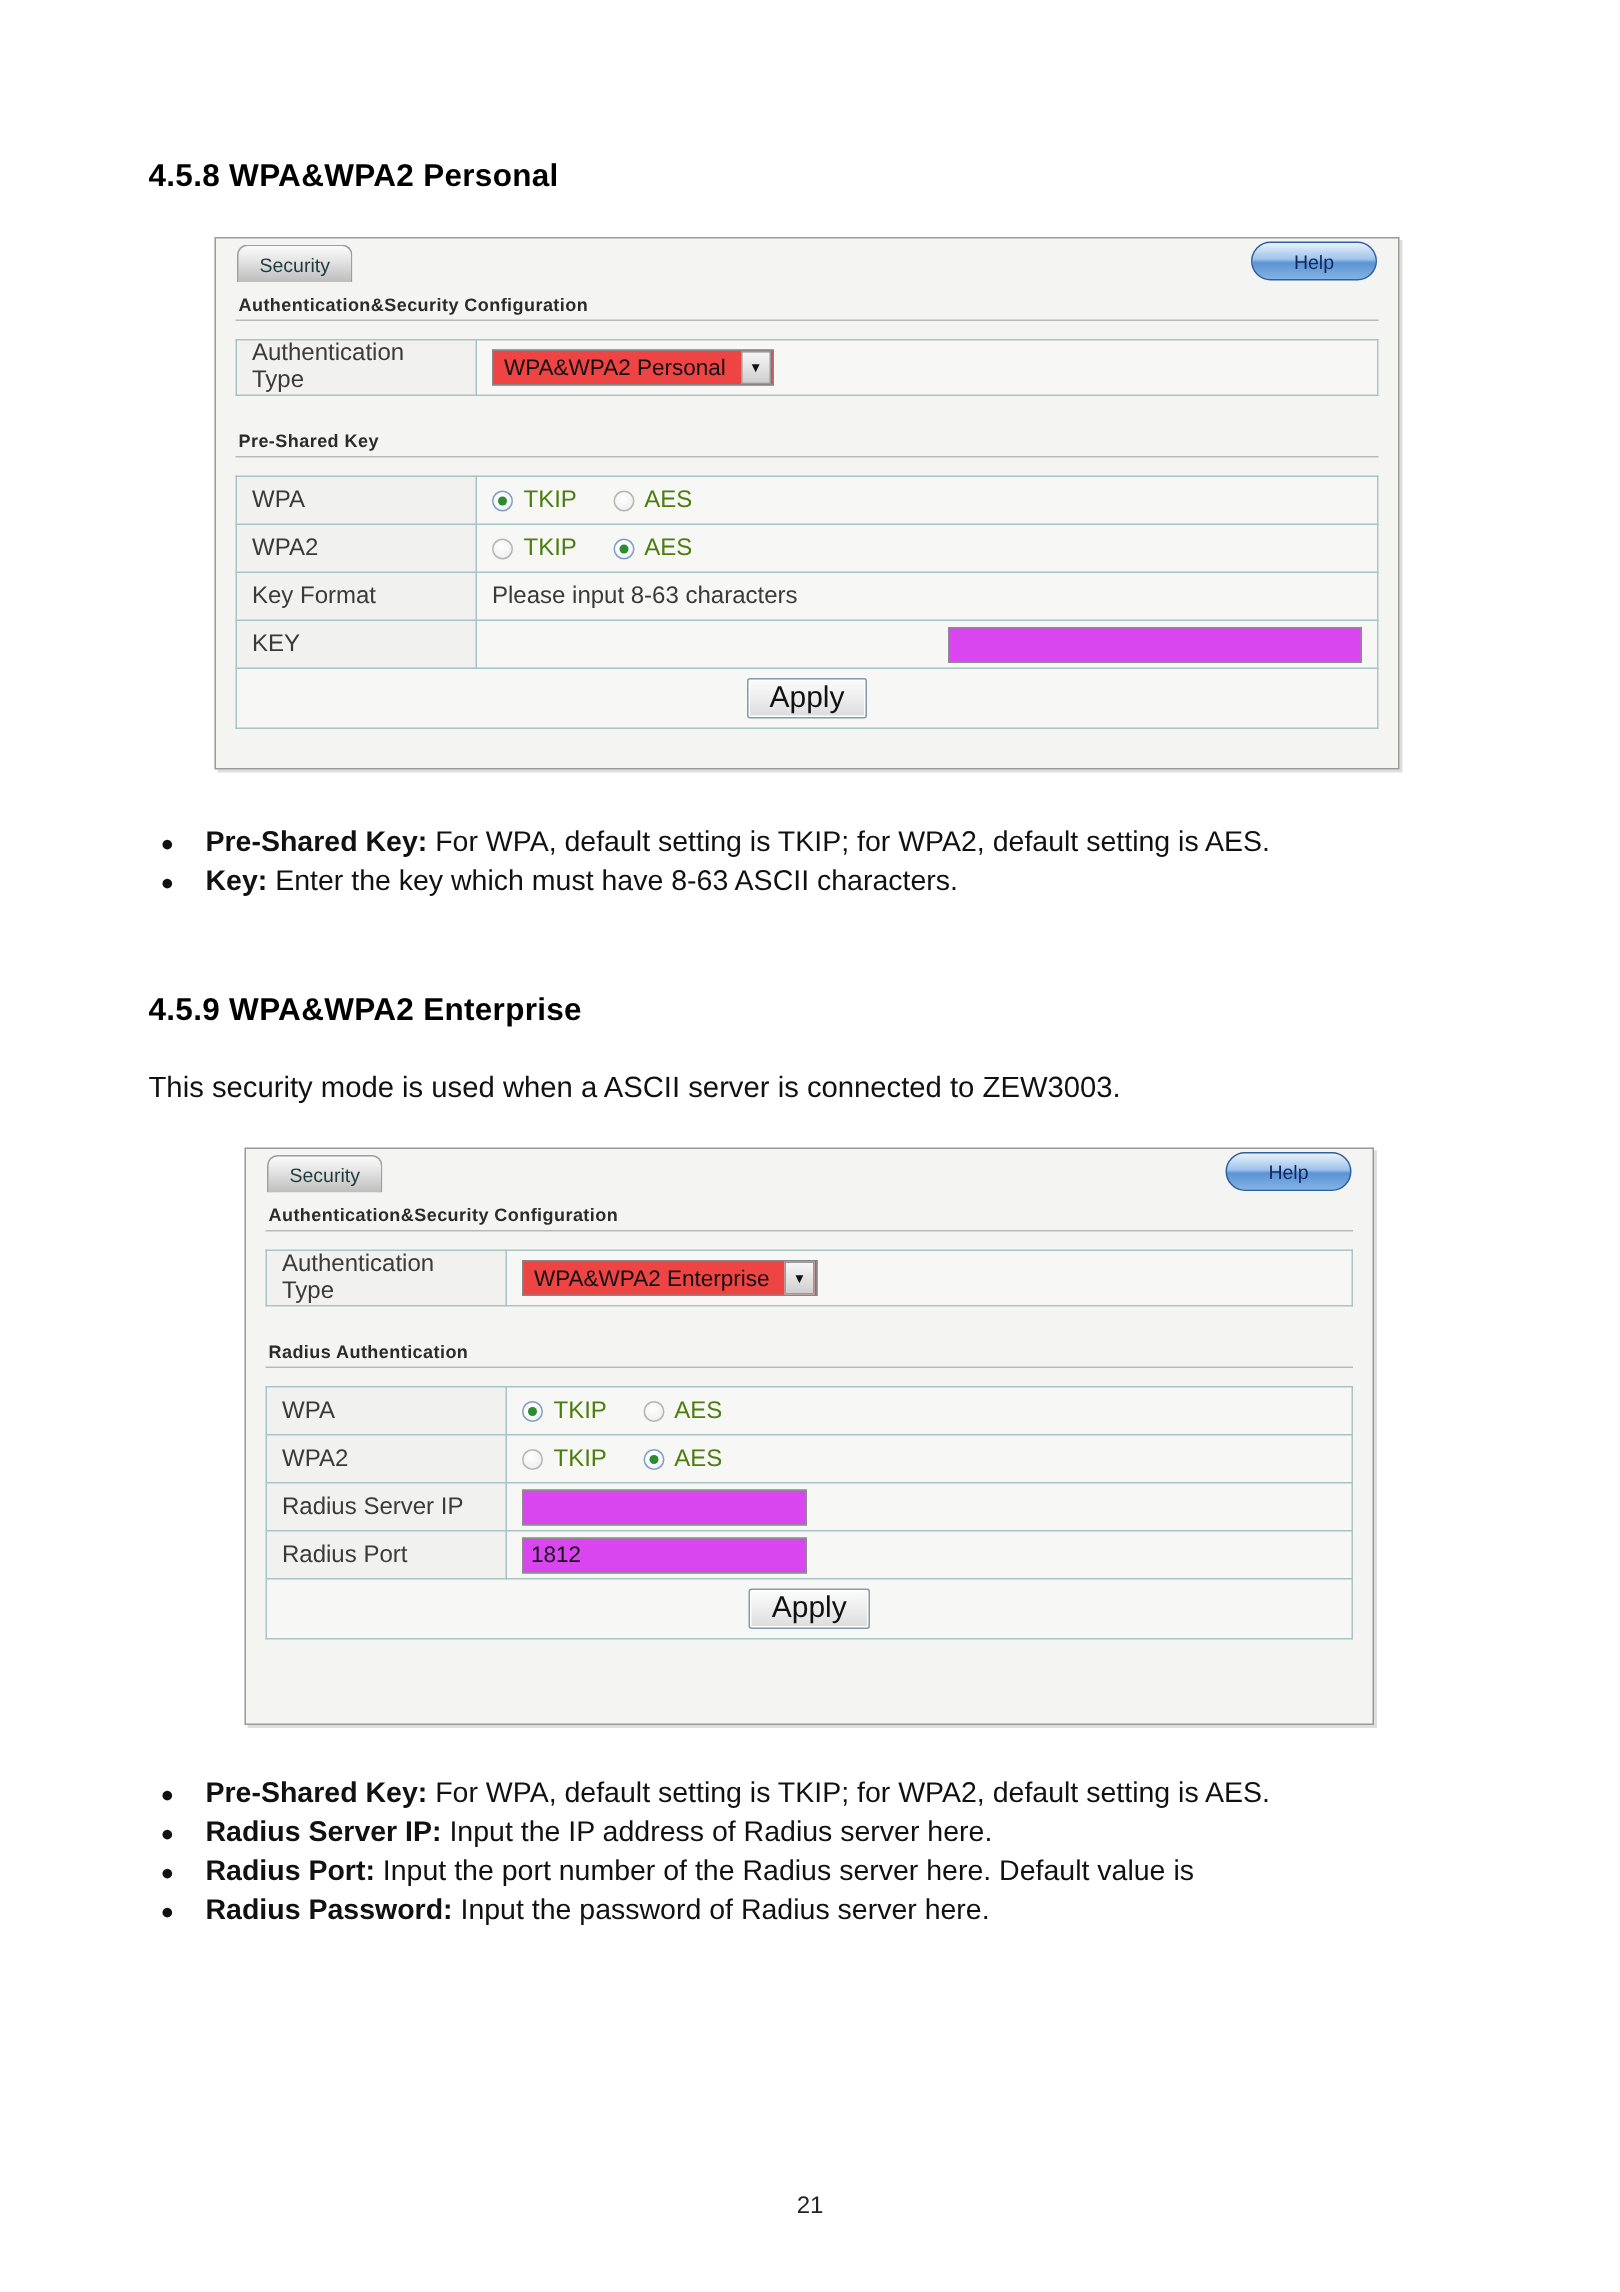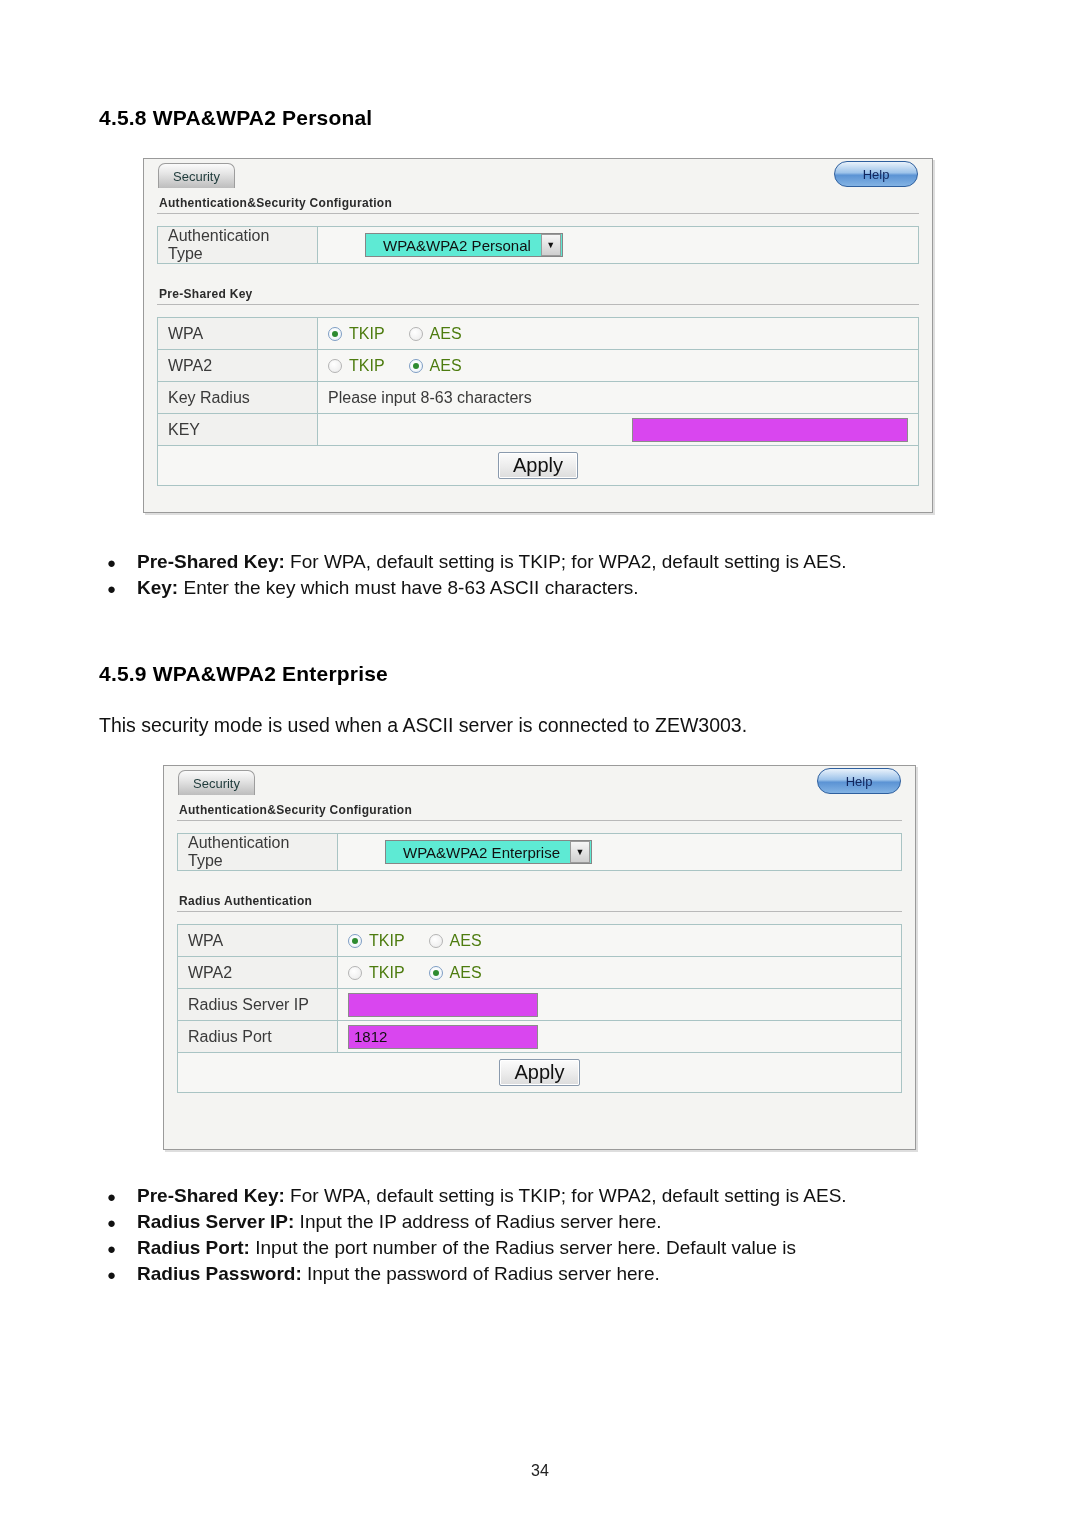--- a/index.html
+++ b/index.html
@@ -133,26 +133,25 @@
   }
   td.label-cell { width: 160px; background: #f1f1ef; }
   td.value-cell { background: #f7f7f5; }
   td.apply-cell { text-align: center; padding: 6px 0; background: #f7f7f5; }
 
   
   .fake-select {
     display: inline-flex;
     align-items: center;
     height: 24px;
-    background: #5eead4;
+    background: #ef4444;
     border: 1px solid #868686;
     font-size: 15px;
     color: #111;
-    padding: 0 0 0 17px;
-    margin-left: 37px;
+    padding: 0 0 0 7px;
   }
   .fake-select .sel-text { padding-right: 10px; white-space: nowrap; }
   .fake-select .sel-arrow {
     width: 20px; height: 22px;
     margin: 0 1px 0 0;
     background: linear-gradient(to bottom, #f6f6f6, #cfcfcf);
     border: 1px solid #9a9a9a;
     display: flex; align-items: center; justify-content: center;
     font-size: 9px; color: #111;
   }
@@ -270,21 +269,21 @@
                 <span class="radio-label">TKIP</span>
               </div>
               <div class="radio-item">
                 <span class="radio checked"></span>
                 <span class="radio-label">AES</span>
               </div>
             </div>
           </td>
         </tr>
         <tr>
-          <td class="label-cell">Key Radius</td>
+          <td class="label-cell">Key Format</td>
           <td class="value-cell">Please input 8-63 characters</td>
         </tr>
         <tr>
           <td class="label-cell">KEY</td>
           <td class="value-cell" style="padding:0 10px 0 0;">
             <div style="display:flex; justify-content:flex-end;">
               <div class="text-input" style="width:276px;">
                 <span></span>
               </div>
             </div>
@@ -417,15 +416,15 @@
     <div class="bullet-row">
       <span class="bullet-dot">●</span>
       <span class="bullet-body" style="text-align:justify;"><b>Radius Port:</b><span> Input the port number of the Radius server here. Default value is</span></span>
     </div>
     <div class="bullet-row">
       <span class="bullet-dot">●</span>
       <span class="bullet-body"><b>Radius Password:</b><span>  Input the password of Radius server here.</span></span>
     </div>
   </div>
 
-  <div class="page-number" style="top:1462px;">34</div>
+  <div class="page-number" style="top:1462px;">21</div>
 
 </div>
 
 </body></html>

